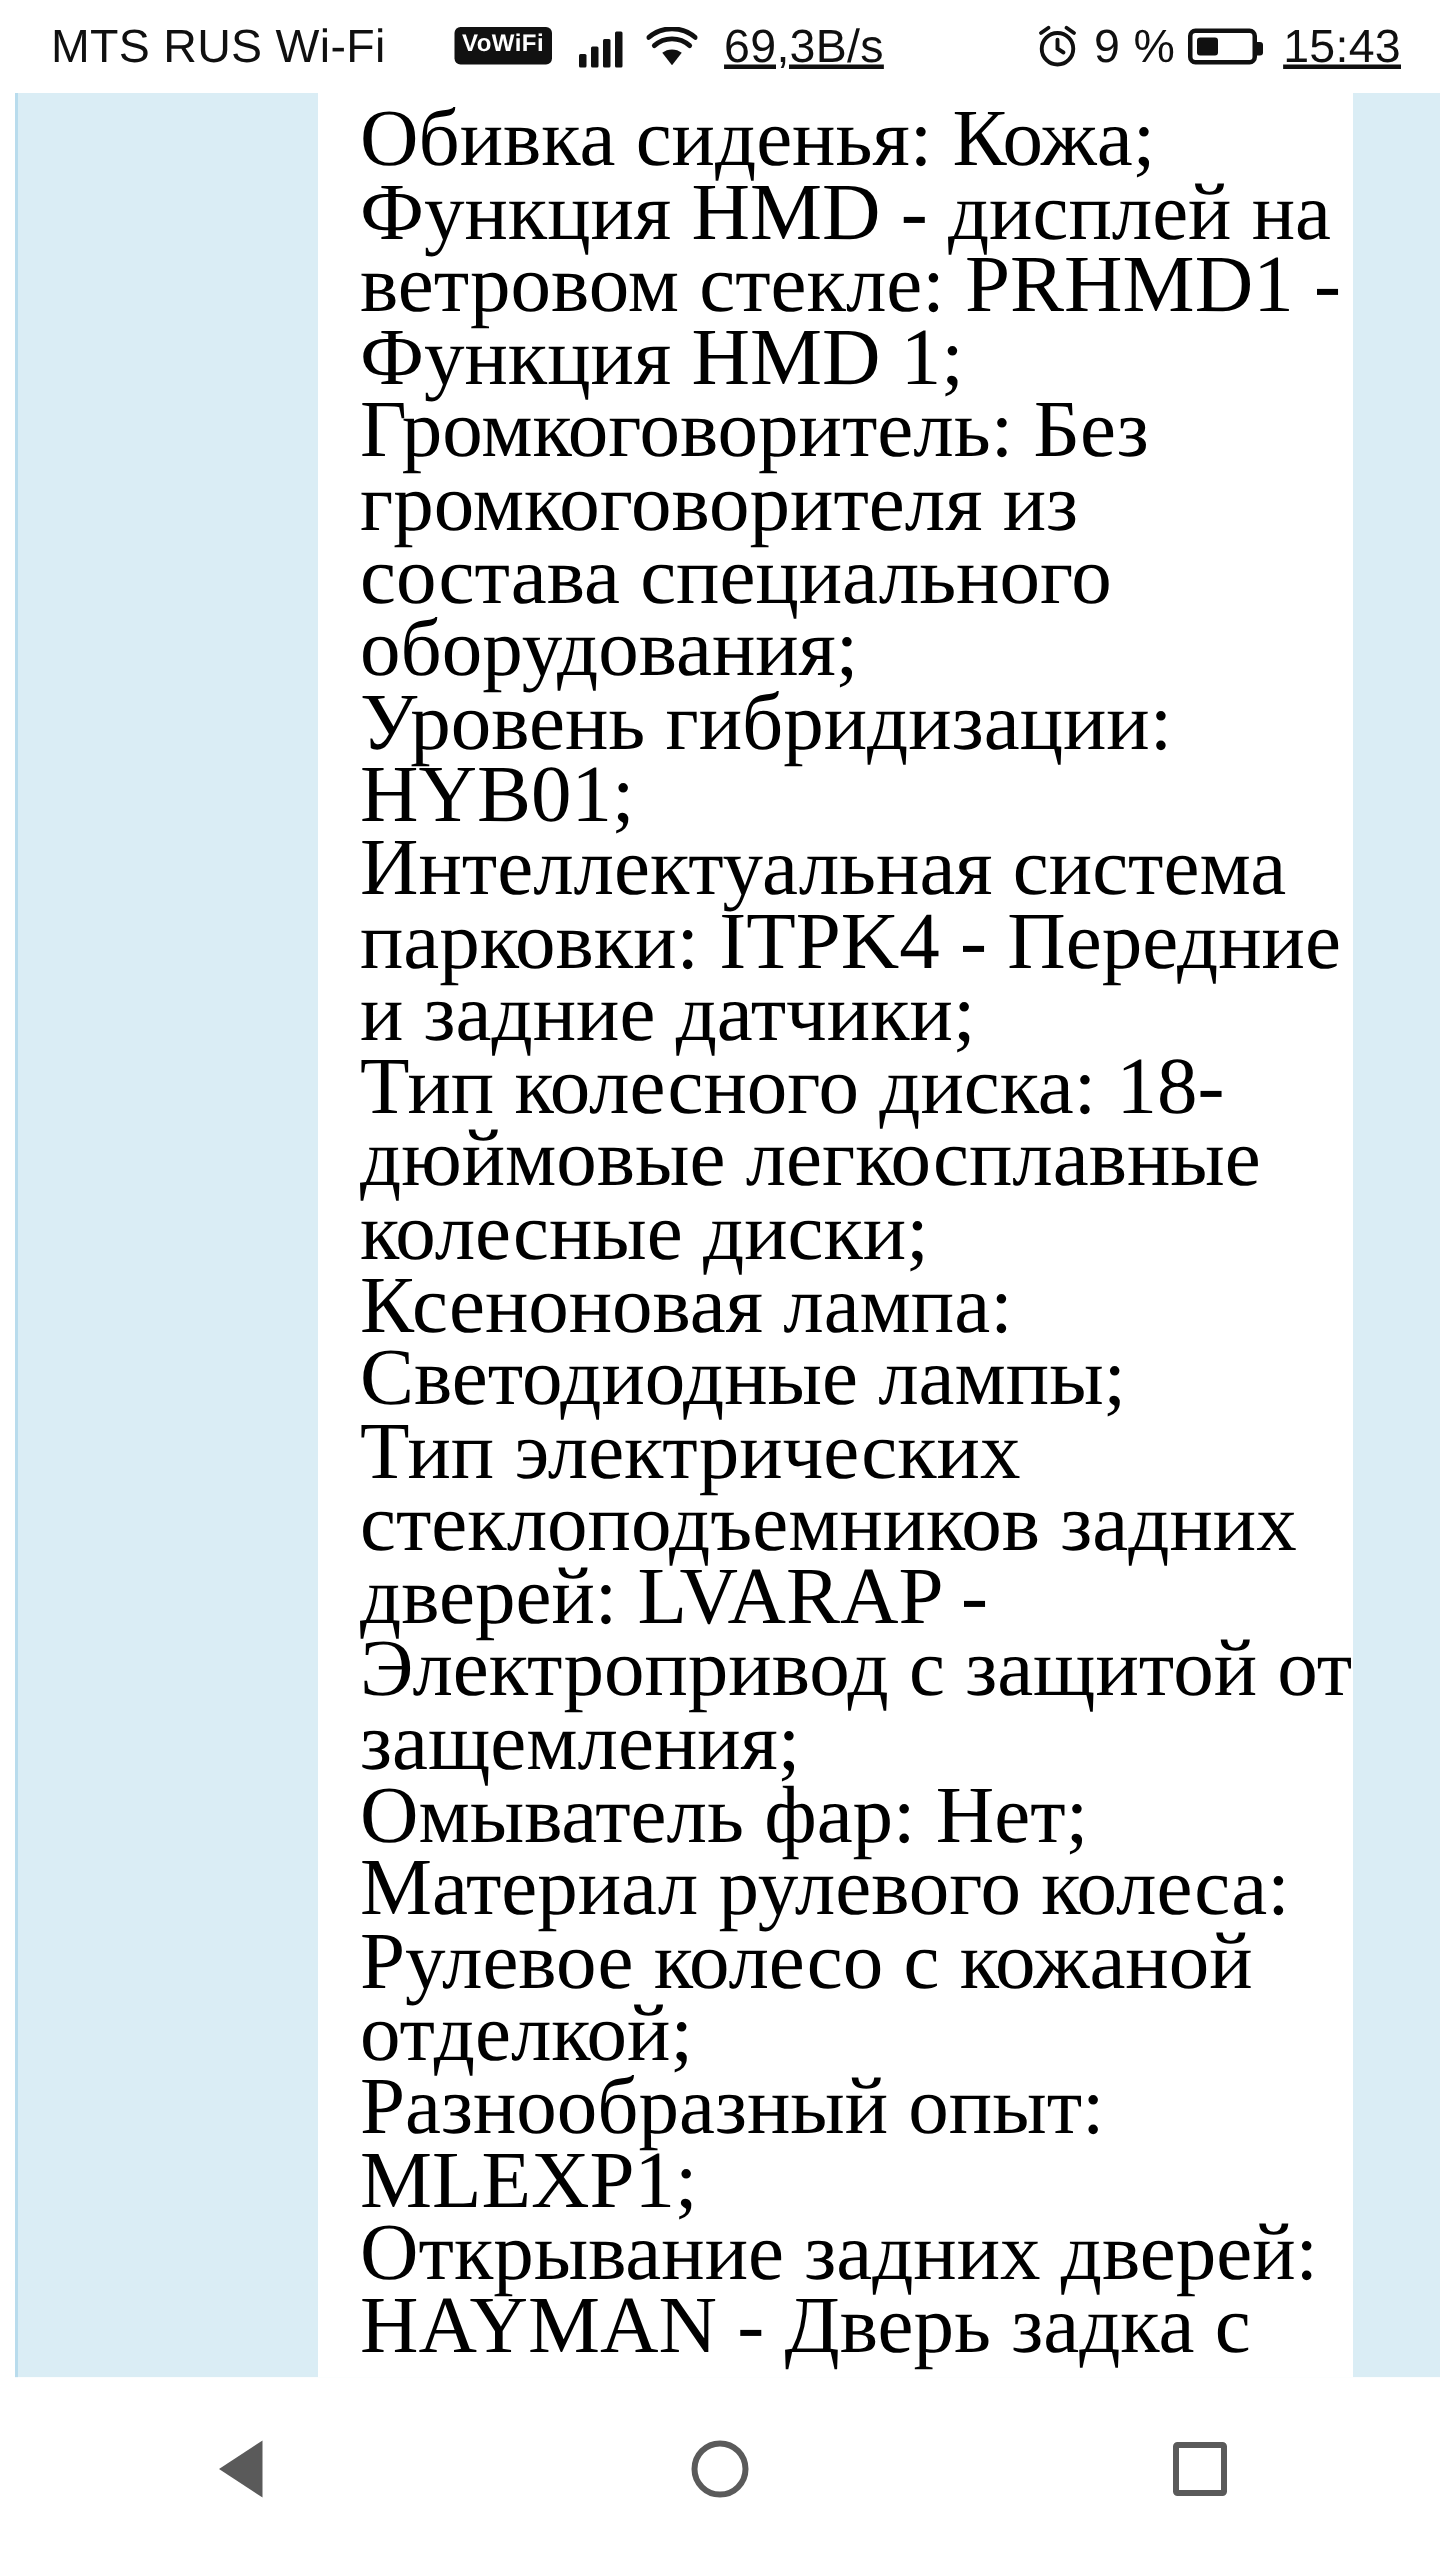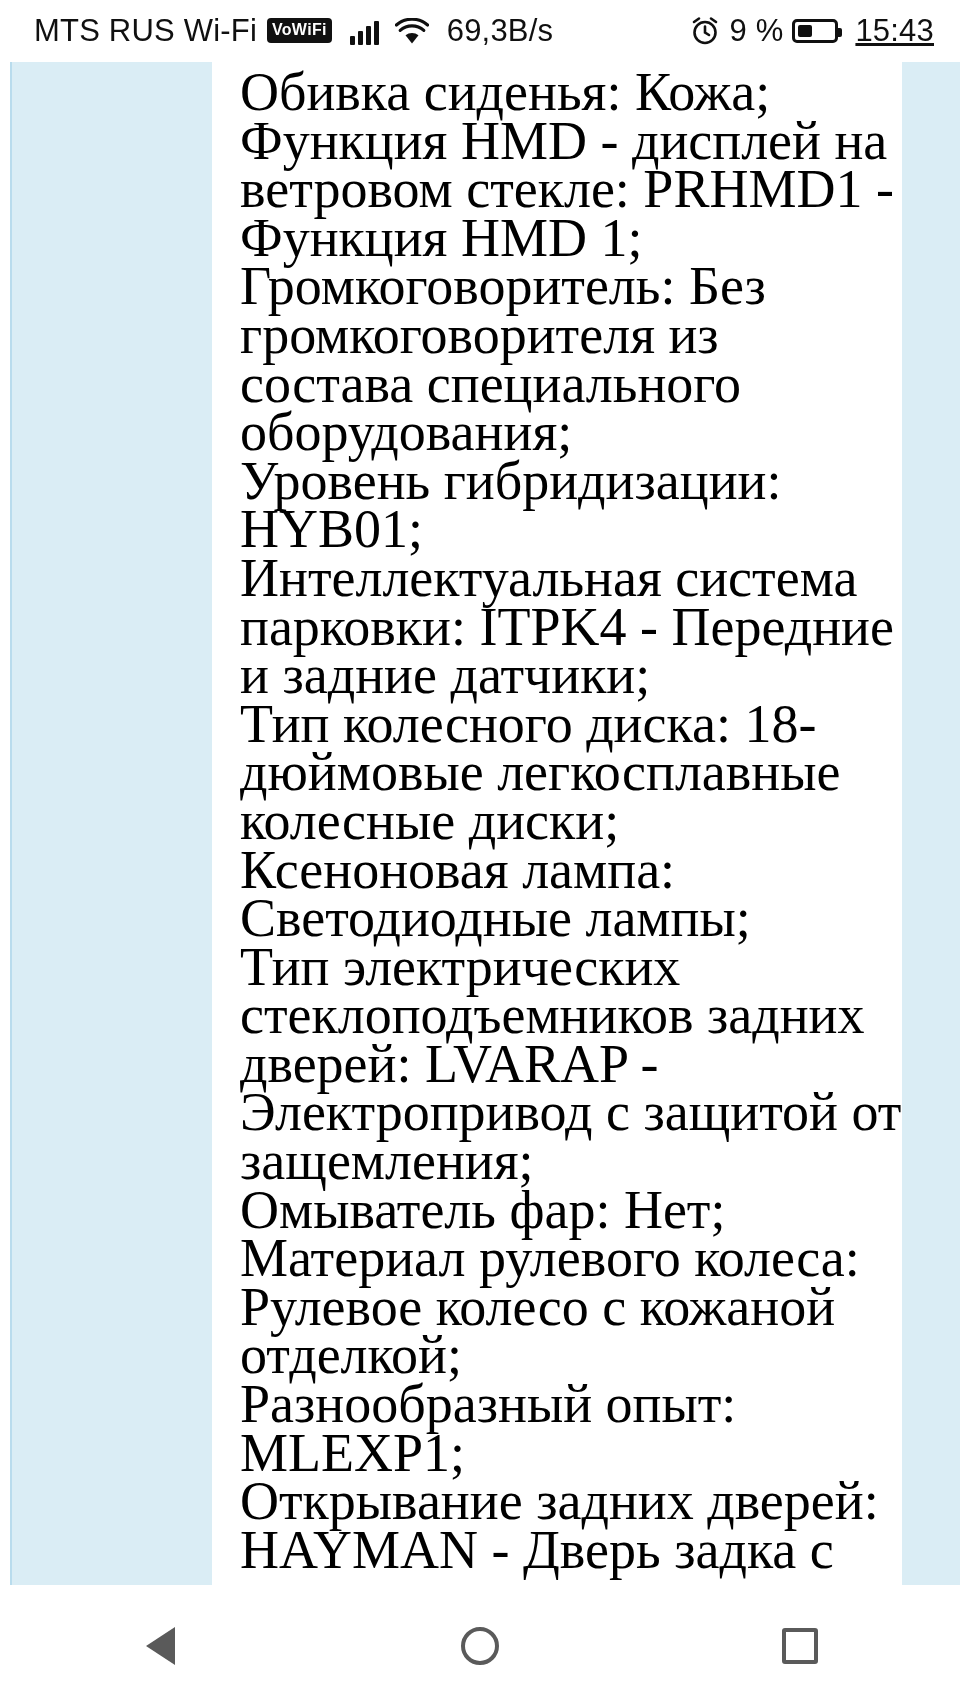--- a/index.html
+++ b/index.html
@@ -42,20 +42,21 @@
     background: #111111;
     color: #ffffff;
     font-size: 16px;
     font-weight: bold;
     line-height: 1;
     padding: 4px 5px 5px 5px;
     border-radius: 4px;
     letter-spacing: 0.3px;
     display: inline-block;
     transform: translateY(-1px);
+    margin-left: 36px;
   }
   
   .signal {
     display: inline-flex;
     align-items: flex-end;
     gap: 3px;
     height: 28px;
     margin-left: 8px;
   }
   .signal i {
@@ -71,20 +72,21 @@
 
   .wifi-icon {
     margin-left: 6px;
     display: inline-flex;
     align-items: center;
   }
   .speed {
     font-size: 31px;
     margin-left: 8px;
     white-space: nowrap;
+    text-decoration: underline;
   }
 
   .status-right {
     margin-left: auto;
     display: flex;
     align-items: center;
     gap: 9px;
     flex: 0 0 auto;
   }
   .alarm-icon { display: inline-flex; align-items: center; }

